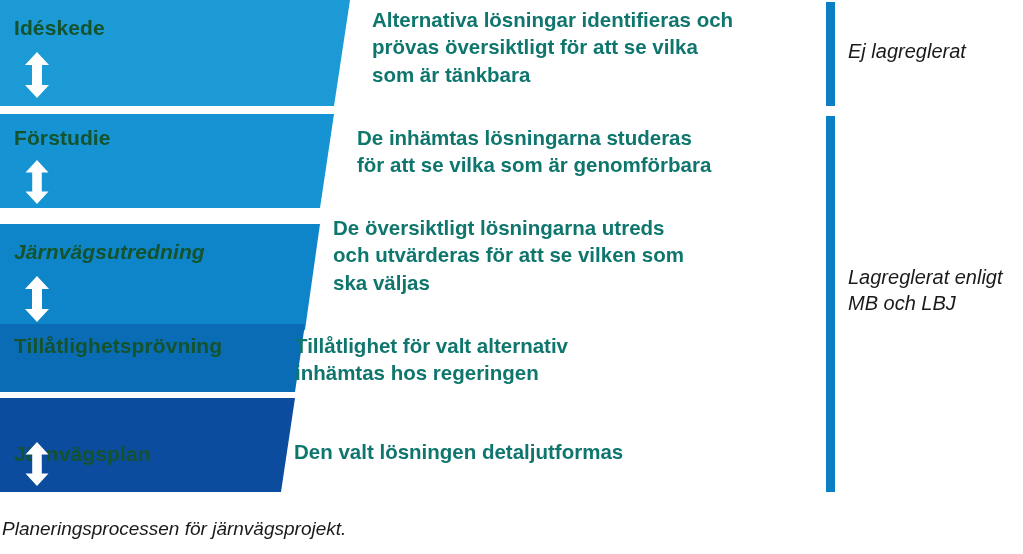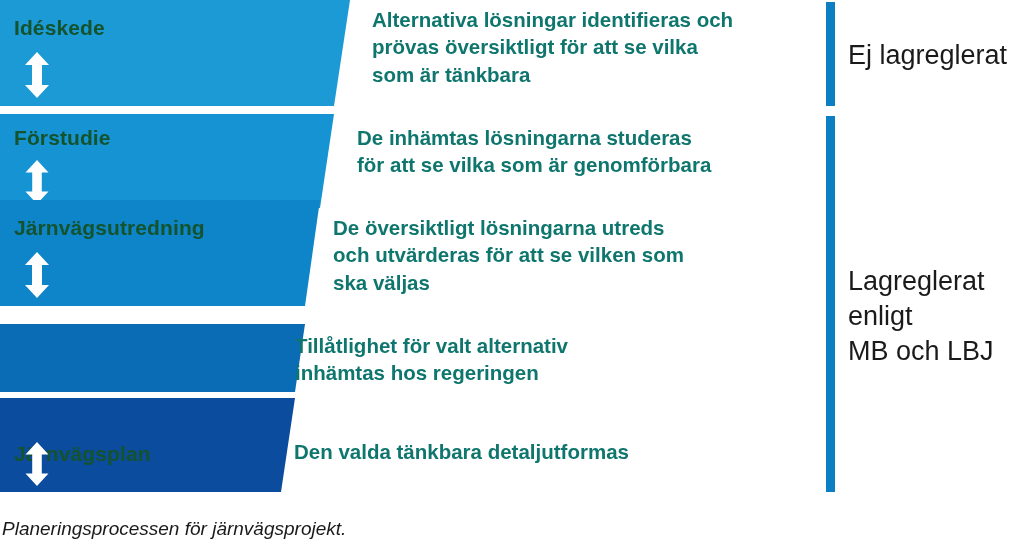--- a/index.html
+++ b/index.html
@@ -55,21 +55,22 @@
   }
 
   
   .bracket {
     position: absolute;
     width: 9px;
     background: #0c7fc4;
   }
   .bracket-label {
     position: absolute;
-    font-size: 27px;
+    font-style: italic;
+    font-size: 20px;
     color: #1a1a1a;
     line-height: 1.3;
     white-space: pre-line;
   }
 
   
   .caption {
     position: absolute;
     left: 2px;
     bottom: 14px;
@@ -101,51 +102,52 @@
       <polygon points="0,0 334,0 320,94 0,94" fill="#1593d2"></polygon>
     </svg>
     <div class="stage-label" style="top:12px;">Förstudie</div>
     <svg class="arrow" height="44" viewBox="0 0 26 46" style="left:24px; top:46px;">
       <polygon points="13,0 25,13 18,13 18,33 25,33 13,46 1,33 8,33 8,13 1,13" fill="#ffffff"></polygon>
     </svg>
   </div>
   <div class="desc" style="left:357px; top:124px; width:450px;">De inhämtas lösningarna studeras
 för att se vilka som är genomförbara</div>
 
-  <div class="stage" style="top:200px; height:125px; width:320px;">
+  <div class="stage" style="top:224px; height:125px; width:320px;font-style:italic;">
     <svg class="stage-shape" width="320" height="106" viewBox="0 0 320 106">
       <polygon points="0,0 320,0 305,106 0,106" fill="#0d85c8"></polygon>
     </svg>
     <div class="stage-label" style="top:16px;">Järnvägsutredning</div>
     <svg class="arrow" height="46" viewBox="0 0 26 46" style="left:24px; top:52px;">
       <polygon points="13,0 25,13 18,13 18,33 25,33 13,46 1,33 8,33 8,13 1,13" fill="#ffffff"></polygon>
     </svg>
   </div>
   <div class="desc" style="left:333px; top:214px; width:470px;">De översiktligt lösningarna utreds
 och utvärderas för att se vilken som
 ska väljas</div>
 
   <div class="stage" style="top:324px; height:68px; width:305px;">
     <svg class="stage-shape" width="305" height="68" viewBox="0 0 305 68">
       <polygon points="0,0 305,0 295,68 0,68" fill="#0a6cb4"></polygon>
     </svg>
+    <div class="stage-label" style="top:10px;">Tillåtlighetsprövning</div>
   </div>
   <div class="desc" style="left:295px; top:332px; width:440px;">Tillåtlighet för valt alternativ
 inhämtas hos regeringen</div>
 
   <div class="stage" style="top:398px; height:94px; width:295px;">
     <svg class="stage-shape" width="295" height="94" viewBox="0 0 295 94">
       <polygon points="0,0 295,0 281,94 0,94" fill="#0b4c9e"></polygon>
     </svg>
     <div class="stage-label" style="top:10px;margin-top:34px;">Järnvägsplan</div>
     <svg class="arrow" height="44" viewBox="0 0 26 46" style="left:24px; top:44px;">
       <polygon points="13,0 25,13 18,13 18,33 25,33 13,46 1,33 8,33 8,13 1,13" fill="#ffffff"></polygon>
     </svg>
   </div>
-  <div class="desc" style="left:294px; top:438px; width:470px;">Den valda tänkbara detaljutformas</div>
+  <div class="desc" style="left:294px; top:438px; width:470px;">Den valt lösningen detaljutformas</div>
 
   <div class="bracket" style="left:826px; top:2px; height:104px;"></div>
   <div class="bracket-label" style="left:848px; top:38px; width:170px;">Ej lagreglerat</div>
 
   <div class="bracket" style="left:826px; top:116px; height:376px;"></div>
   <div class="bracket-label" style="left:848px; top:264px; width:180px;">Lagreglerat enligt
 MB och LBJ</div>
 
   <div class="caption">Planeringsprocessen för järnvägsprojekt.</div>
 

